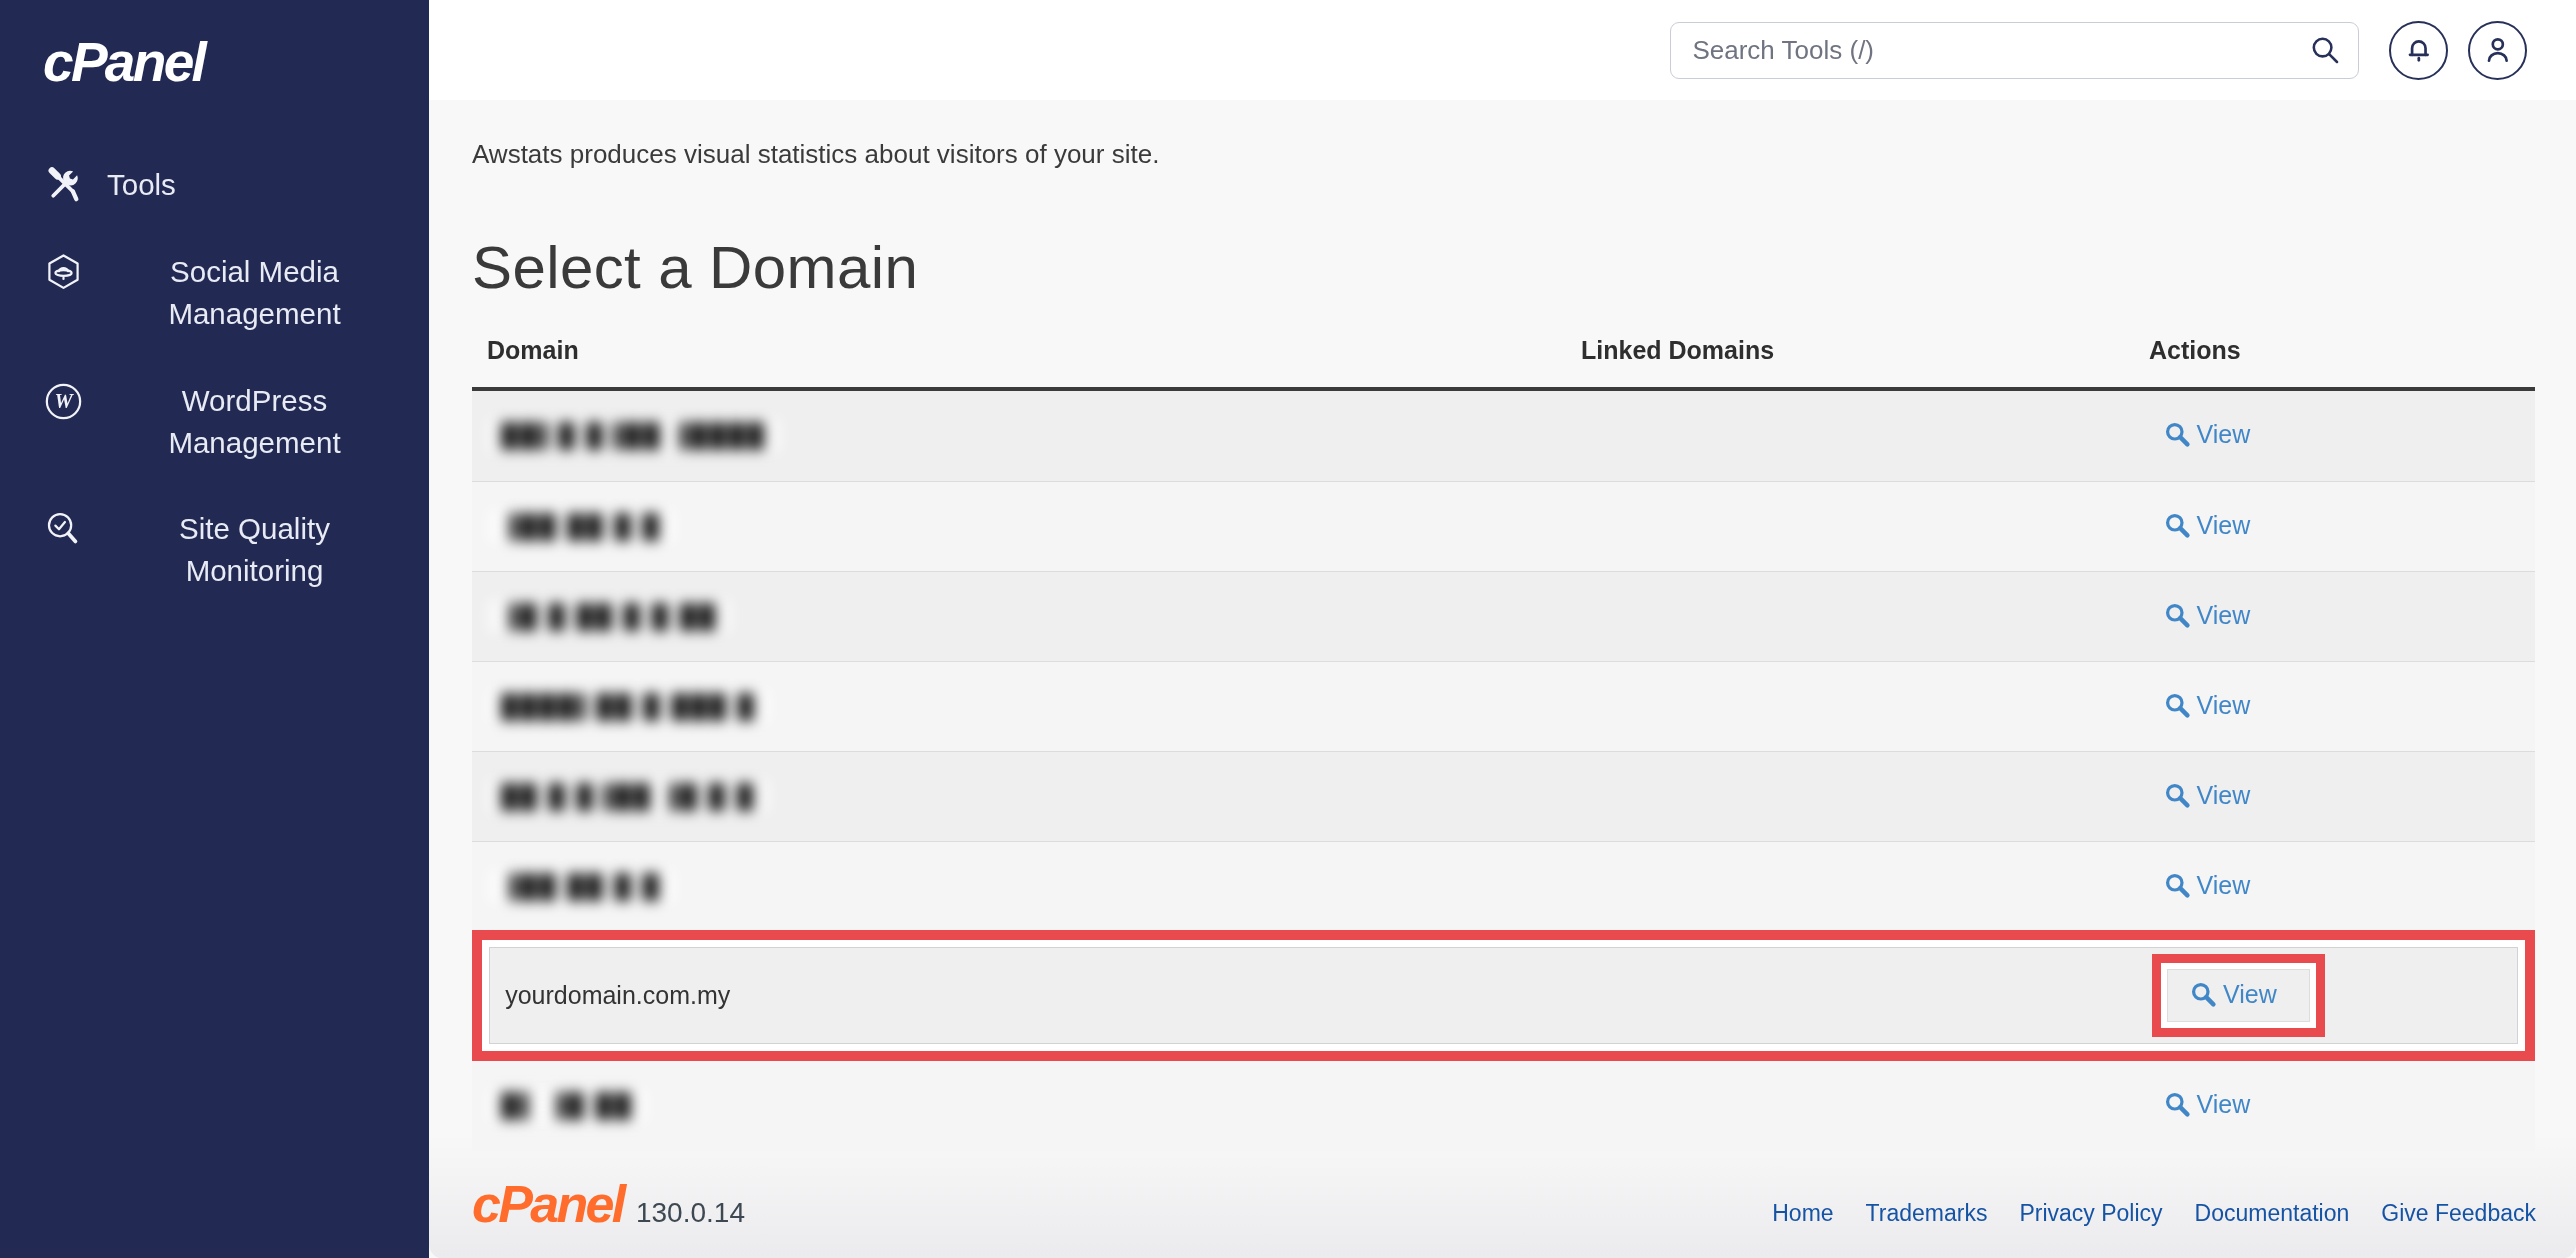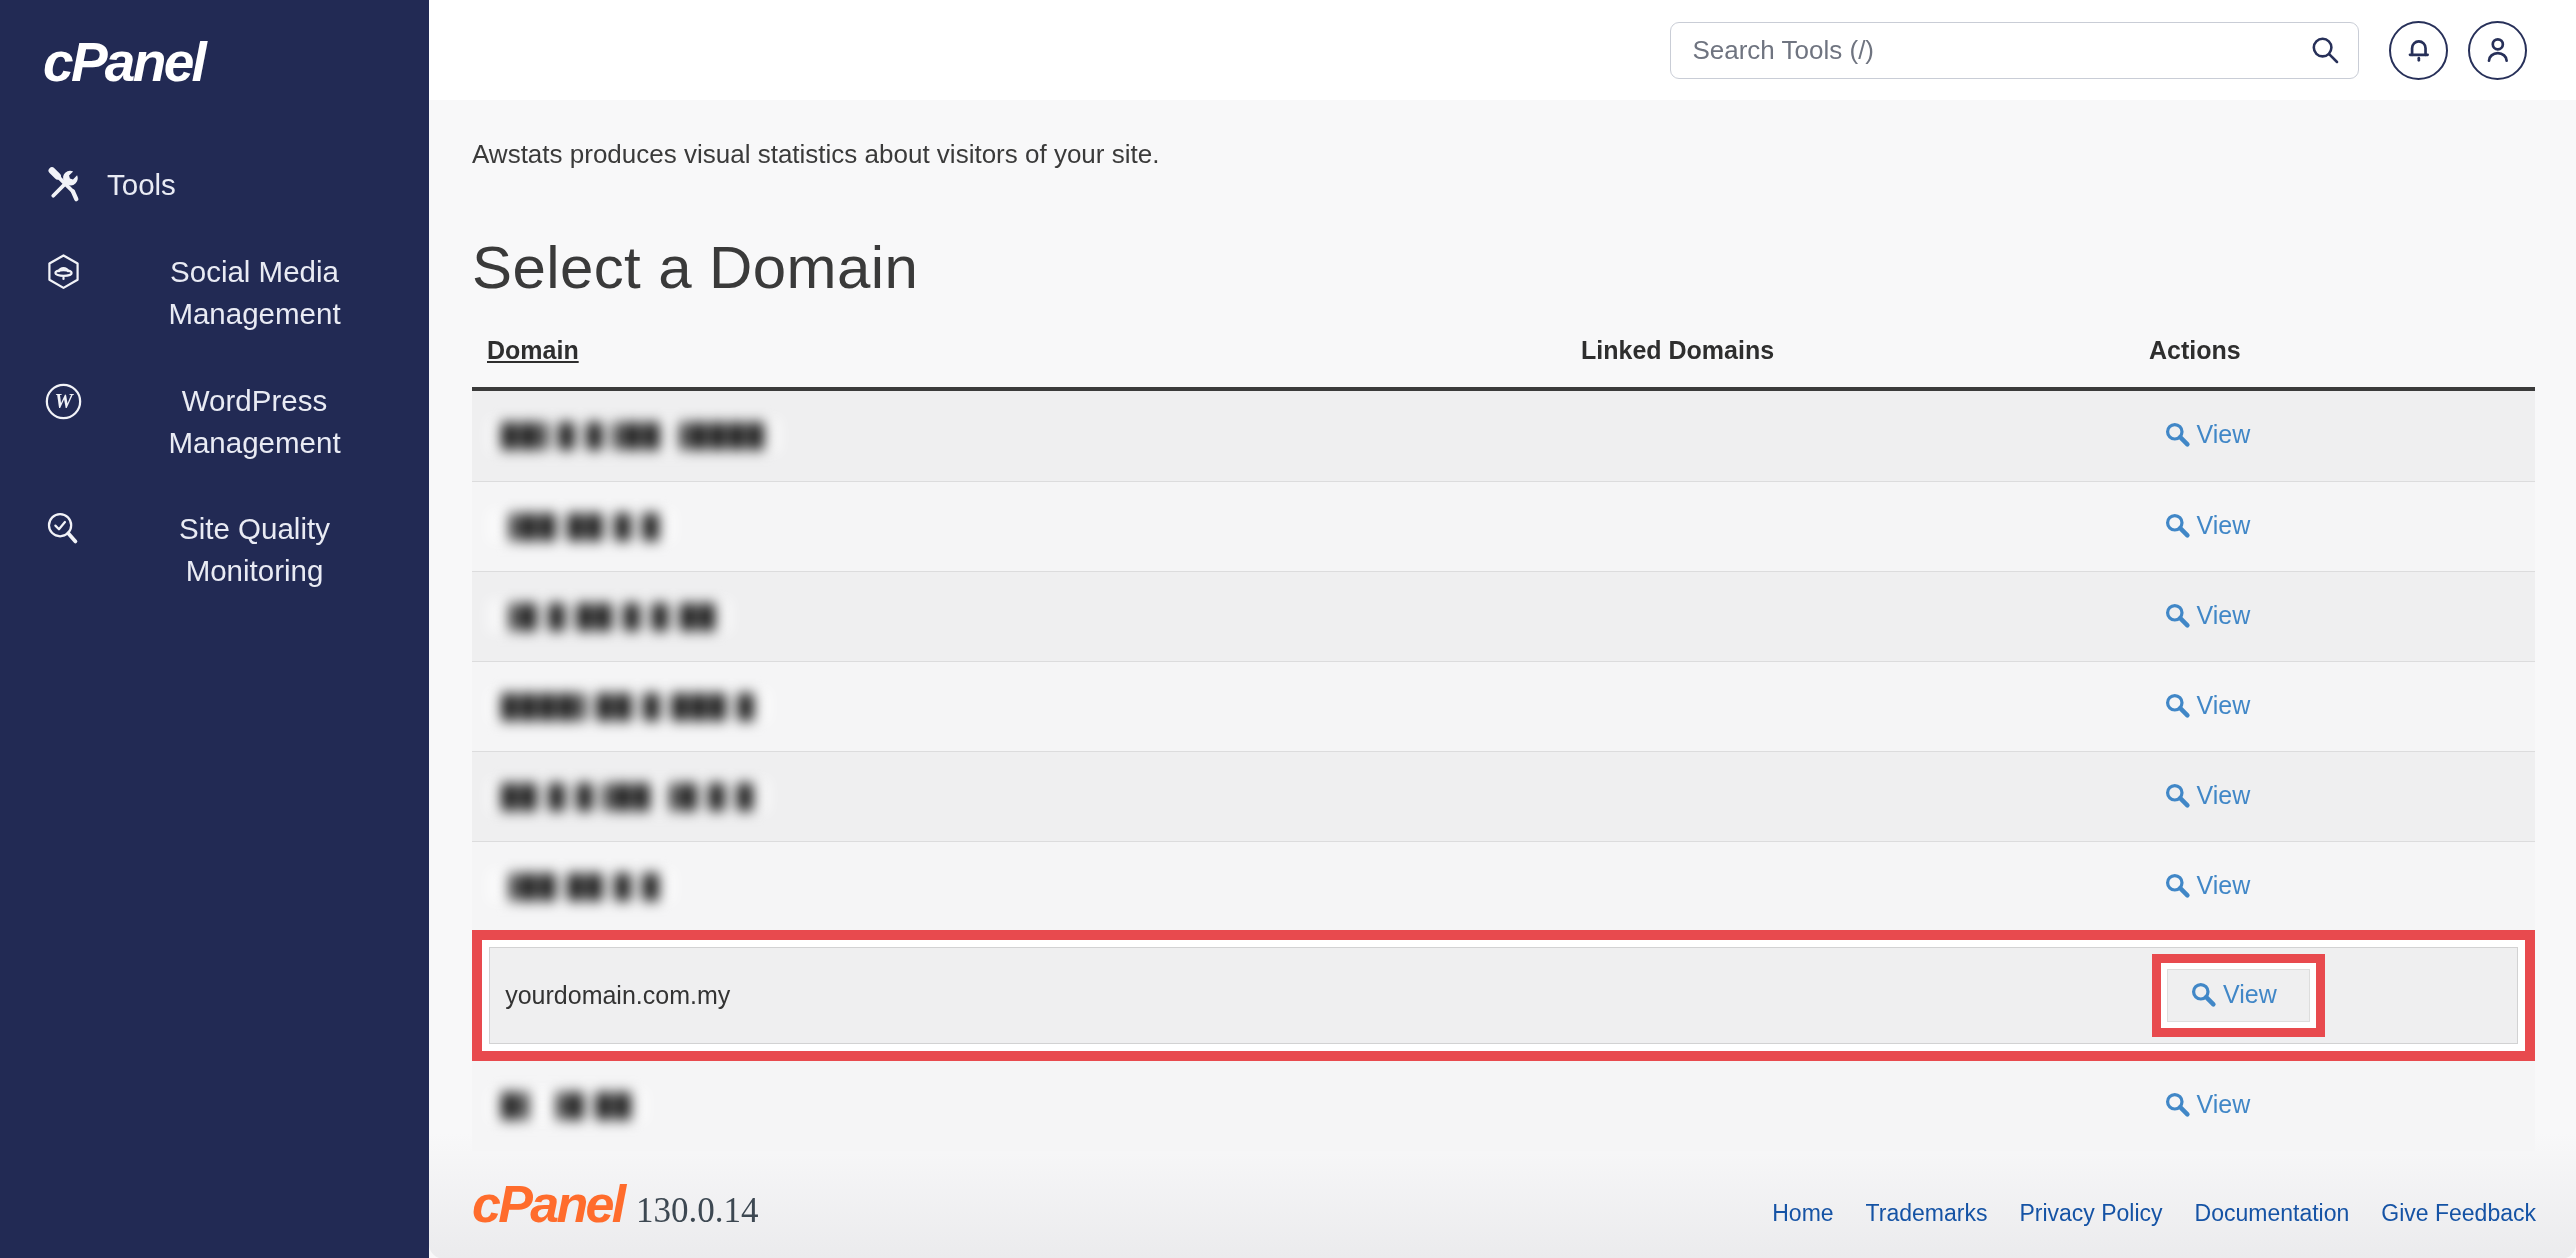--- a/index.html
+++ b/index.html
@@ -60,21 +60,21 @@
   .content { padding: 0 40px 0 43px; flex: 1; }
   .desc { margin-top: 39px; font-size: 26px; color: #3a3a3a; }
   .page-title { margin-top: 63px; font-size: 60px; font-weight: 500; color: #3a3a3a; letter-spacing: 0.4px; }
 
   .domain-table { margin-top: 34px; width: 2063px; }
   .thead {
     display: grid; grid-template-columns: 1109px 568px 386px;
     font-size: 25px; font-weight: 700; color: #2e2e2e;
     padding-bottom: 21.5px; border-bottom: 4.5px solid #3b3b3b;
   }
-  .thead .th:first-child { padding-left: 15px; text-decoration: underline; }
+  .thead .th:first-child { padding-left: 15px; }
 
   .row-outer { width: 100%; }
   .row {
     display: grid; grid-template-columns: 1094px 568px 386px;
     align-items: center; height: 90px; width: 100%;
   }
   .row-outer.gray .row { background: #efeff0; }
   .row-outer.light .row { background: #f5f5f6; }
   .row-outer + .row-outer .row { border-top: 0.9px solid #dcdcdd; }
 
@@ -112,21 +112,21 @@
   
   .footer {
     display: flex; align-items: center; justify-content: space-between;
     margin-top: 23px; padding-bottom: 27px;
   }
   .f-brand { display: flex; align-items: baseline; gap: 12.5px; }
   .f-logo {
     font-size: 52px; font-weight: 800; font-style: italic;
     letter-spacing: -2.7px; color: #ff6c2c;
   }
-  .f-version { font-size: 35px; color: #3d4852; font-family: Liberation Serif, serif; }
+  .f-version { font-size: 28px; color: #3d4852; }
   .f-links { display: flex; gap: 32px; }
   .f-links a { font-size: 23px; color: #1553a5; text-decoration: none; cursor: pointer; margin-top: 20px; }
 </style>
 </head>
 <body>
 
 <aside class="sidebar">
   <span class="sidebar-logo">cPanel</span>
 
   <nav class="sidebar-nav">

